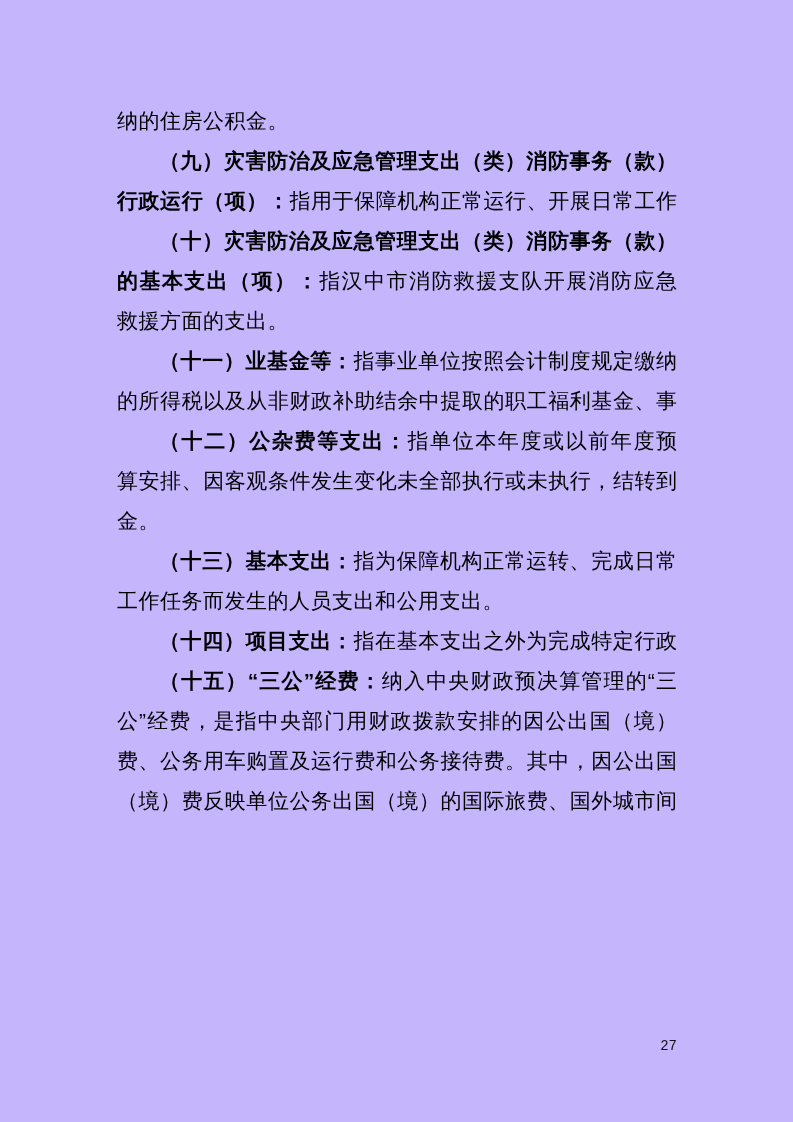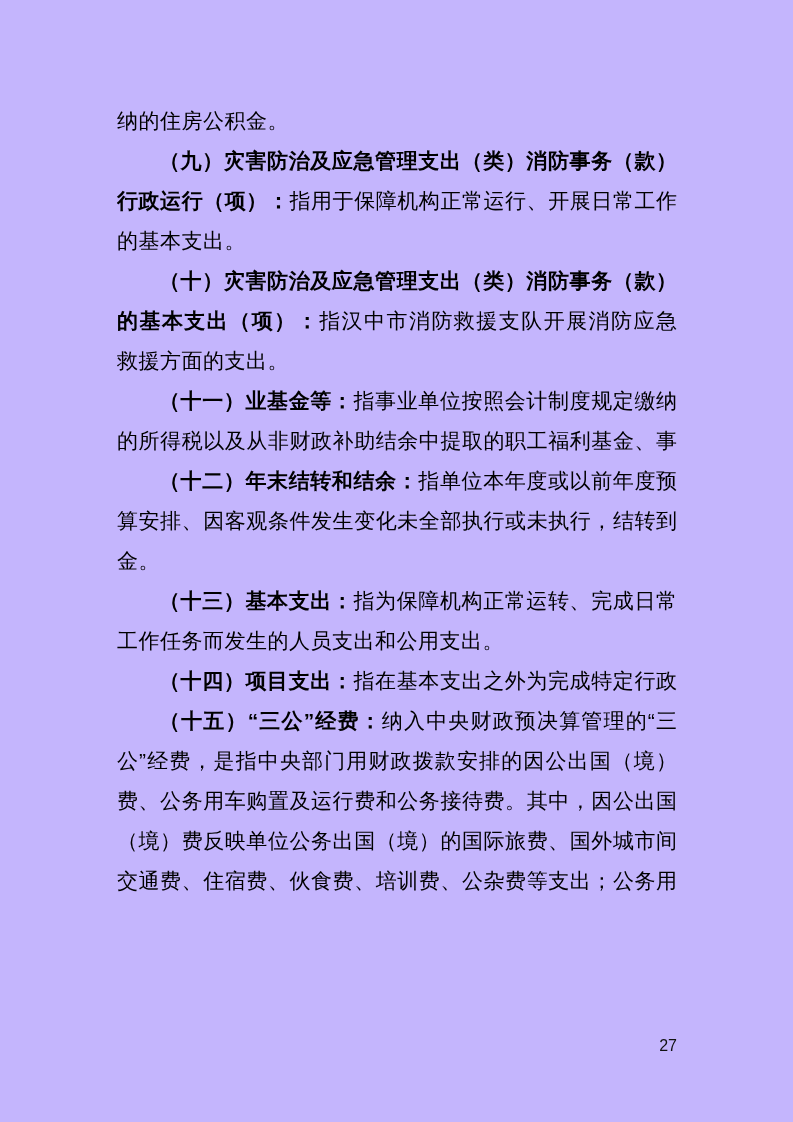--- a/index.html
+++ b/index.html
@@ -51,45 +51,44 @@
   }
   .reg {
     font-weight: 400;
   }
   .page-number {
     position: absolute;
     left: 117px;
     top: 1036px;
     width: 560px;
     text-align: right;
-    font-size: 16px;
+    font-size: 14px;
     line-height: 20px;
     color: #111111;
+    font-family: Liberation Mono, monospace;
   }
 </style>
 </head>
 <body>
 
 <div class="page">
   <div class="text-block">
       <div class="line"><span class="reg">纳的住房公积金。</span></div>
       <div class="line just indent"><span class="bold">（九）灾害防治及应急管理支出（类）消防事务（款）</span></div>
       <div class="line just"><span class="bold">行政运行（项）：</span><span class="reg">指用于保障机构正常运行、开展日常工作</span></div>
-      <div class="line"><span class="reg">的基本支出。</span></div>
       <div class="line just indent"><span class="bold">（十）灾害防治及应急管理支出（类）消防事务（款）</span></div>
       <div class="line just"><span class="bold">的基本支出（项）：</span><span class="reg">指汉中市消防救援支队开展消防应急</span></div>
       <div class="line"><span class="reg">救援方面的支出。</span></div>
       <div class="line just indent"><span class="bold">（十一）业基金等：</span><span class="reg">指事业单位按照会计制度规定缴纳</span></div>
       <div class="line just"><span class="reg">的所得税以及从非财政补助结余中提取的职工福利基金、事</span></div>
-      <div class="line just indent"><span class="bold">（十二）年末结转和结余：</span><span class="reg">指单位本年度或以前年度预</span></div>
+      <div class="line just indent"><span class="bold">（十二）公杂费等支出：</span><span class="reg">指单位本年度或以前年度预</span></div>
       <div class="line just"><span class="reg">算安排、因客观条件发生变化未全部执行或未执行，结转到</span></div>
       <div class="line"><span class="reg">金。</span></div>
       <div class="line just indent"><span class="bold">（十三）基本支出：</span><span class="reg">指为保障机构正常运转、完成日常</span></div>
       <div class="line"><span class="reg">工作任务而发生的人员支出和公用支出。</span></div>
       <div class="line just indent"><span class="bold">（十四）项目支出：</span><span class="reg">指在基本支出之外为完成特定行政</span></div>
       <div class="line just indent"><span class="bold">（十五）“三公”经费：</span><span class="reg">纳入中央财政预决算管理的“三</span></div>
       <div class="line just"><span class="reg">公”经费，是指中央部门用财政拨款安排的因公出国（境）</span></div>
       <div class="line just"><span class="reg">费、公务用车购置及运行费和公务接待费。其中，因公出国</span></div>
       <div class="line just"><span class="reg">（境）费反映单位公务出国（境）的国际旅费、国外城市间</span></div>
-      <div class="line just"><span class="reg">交通费、住宿费、伙食费、培训费、公杂费等支出；公务用</span></div>
     </div>
   <div class="page-number">27</div>
 </div>
 
 </body></html>

